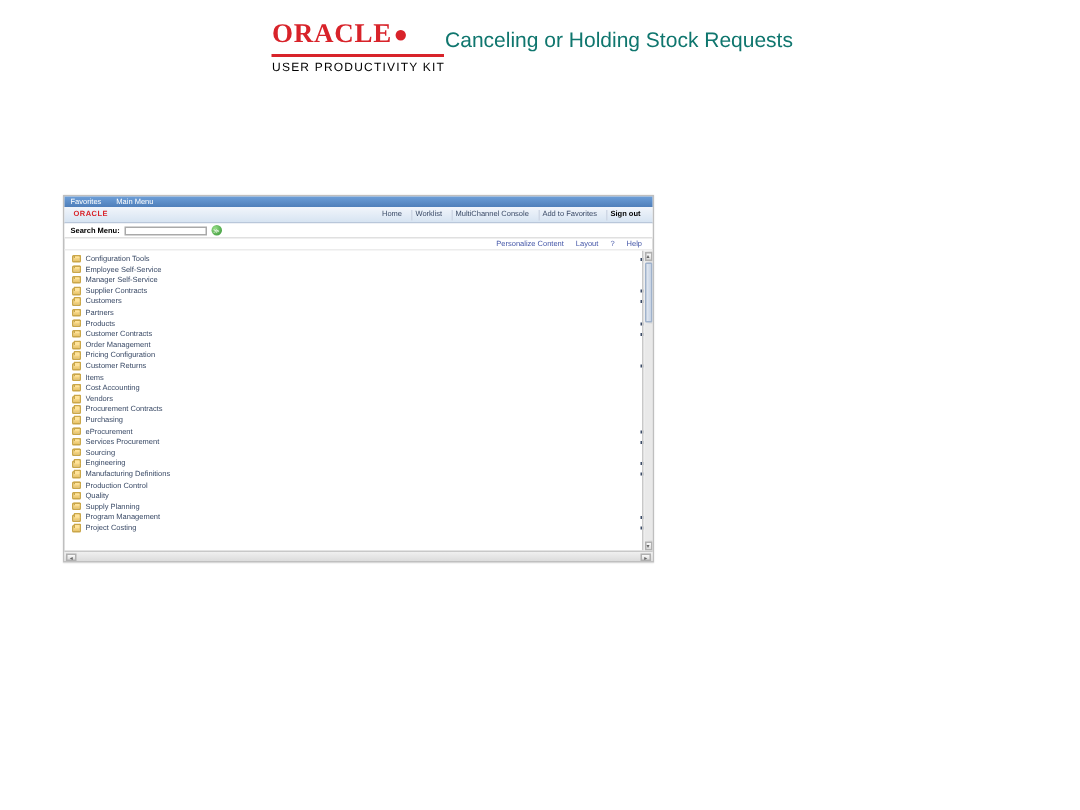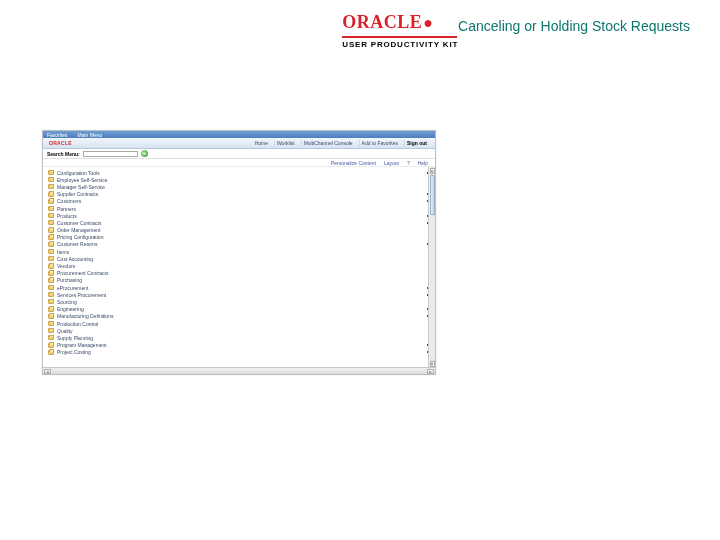--- a/index.html
+++ b/index.html
@@ -6,21 +6,21 @@
   body {
     font-family: Arial, Helvetica, sans-serif;
     width: 720px;
     height: 540px;
     background: #fff;
     position: relative;
     overflow: hidden;
   }
   .header {
     display: flex;
-    justify-content: flex-end;
+    justify-content: center;
     align-items: flex-start;
     padding: 12px 20px 6px 20px;
   }
   .logo-block { display: flex; flex-direction: column; }
   .oracle-logo {
     font-family: Georgia, serif;
     font-weight: bold;
     color: #d8232a;
     font-size: 18px;
     letter-spacing: 0.5px;
@@ -29,21 +29,21 @@
   .logo-line {
     border-bottom: 2px solid #d8232a;
     width: 115px;
     margin-top: 3px;
     margin-bottom: 2px;
   }
   .upk {
     font-size: 8px;
     letter-spacing: 0.8px;
     color: #000;
-    font-weight: bold;
+    font-weight: normal;
   }
   .page-title {
     font-size: 14px;
     color: #0f766e;
     margin-top: 6px;
     margin-right: 10px;
   }
   .app-window {
     position: absolute;
     left: 42px;

